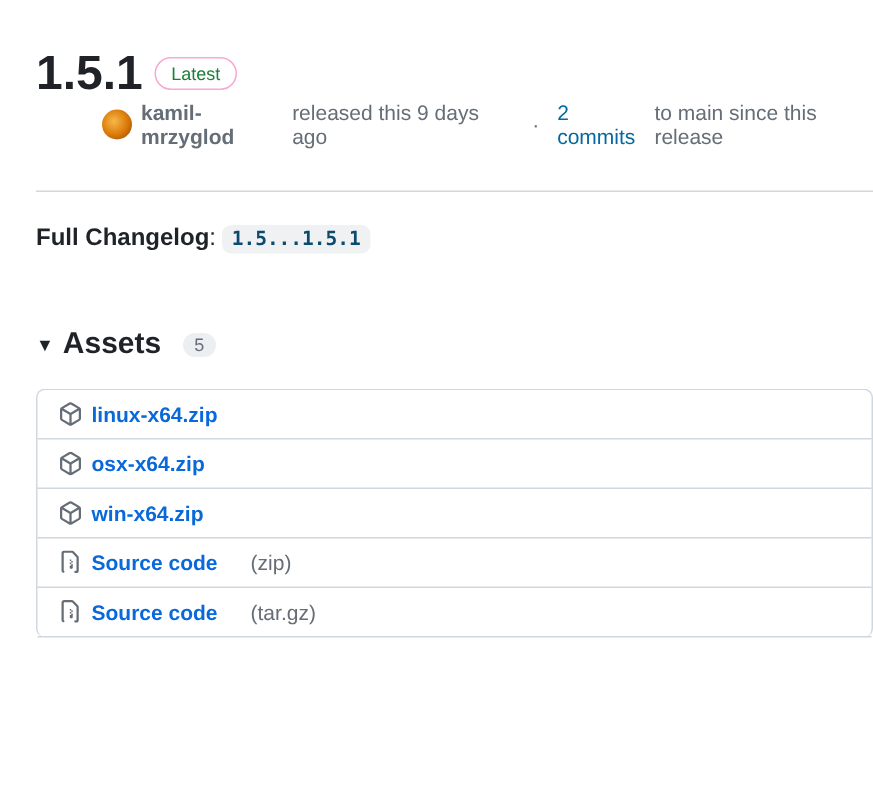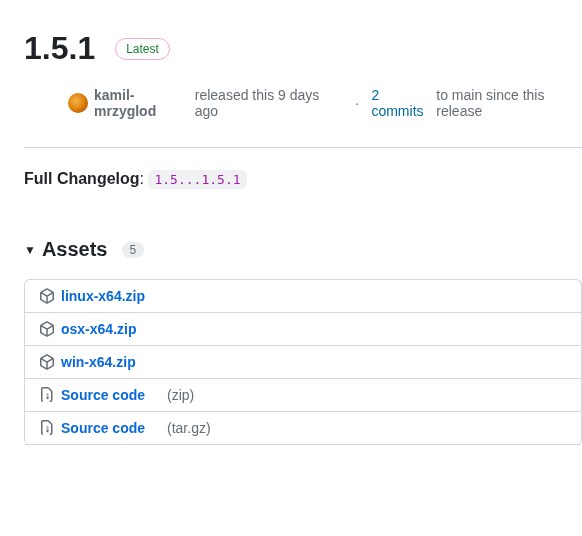--- a/index.html
+++ b/index.html
@@ -12,38 +12,37 @@
     height: 536px;
     overflow: hidden;
     background: #fff;
   }
   .container {
     padding: 30px 0 0 24px;
   }
   .release-header {
     display: flex;
     align-items: center;
-    gap: 20px;
+    gap: 8px;
   }
   .release-title {
     font-size: 32px;
     font-weight: 600;
     margin: 0;
   }
   .latest-badge {
     border: 1px solid #f9a8d4;
     color: #1a7f37;
     border-radius: 14px;
     padding: 1px 10px;
     font-size: 12px;
     font-weight: 500;
     line-height: 18px;
   }
   .meta-line {
-    margin-top: 20px;
     display: flex;
     align-items: center;
     gap: 6px;
     color: #656d76;
     font-size: 14px;
     padding-left: 44px;
   }
   .avatar {
     width: 20px;
     height: 20px;
@@ -78,27 +77,28 @@
     border-radius: 6px;
     font-family: ui-monospace, SFMono-Regular, Menlo, monospace;
     font-size: 14px;
   }
   .changelog {
     margin-top: 22px;
     font-size: 16px;
   }
   .changelog-label { font-weight: 600; }
   .compare-link {
-    color: #a21caf;
+    color: #0c4a6e;
     text-decoration: none;
     background: #eff1f3;
     padding: 2px 6px;
     border-radius: 6px;
     font-family: ui-monospace, SFMono-Regular, Menlo, monospace;
     font-size: 13px;
+    font-weight: bold;
   }
   .assets-section { margin-top: 50px; }
   .assets-header {
     display: flex;
     align-items: center;
     gap: 14px;
   }
   .assets-toggle {
     display: flex;
     align-items: center;

